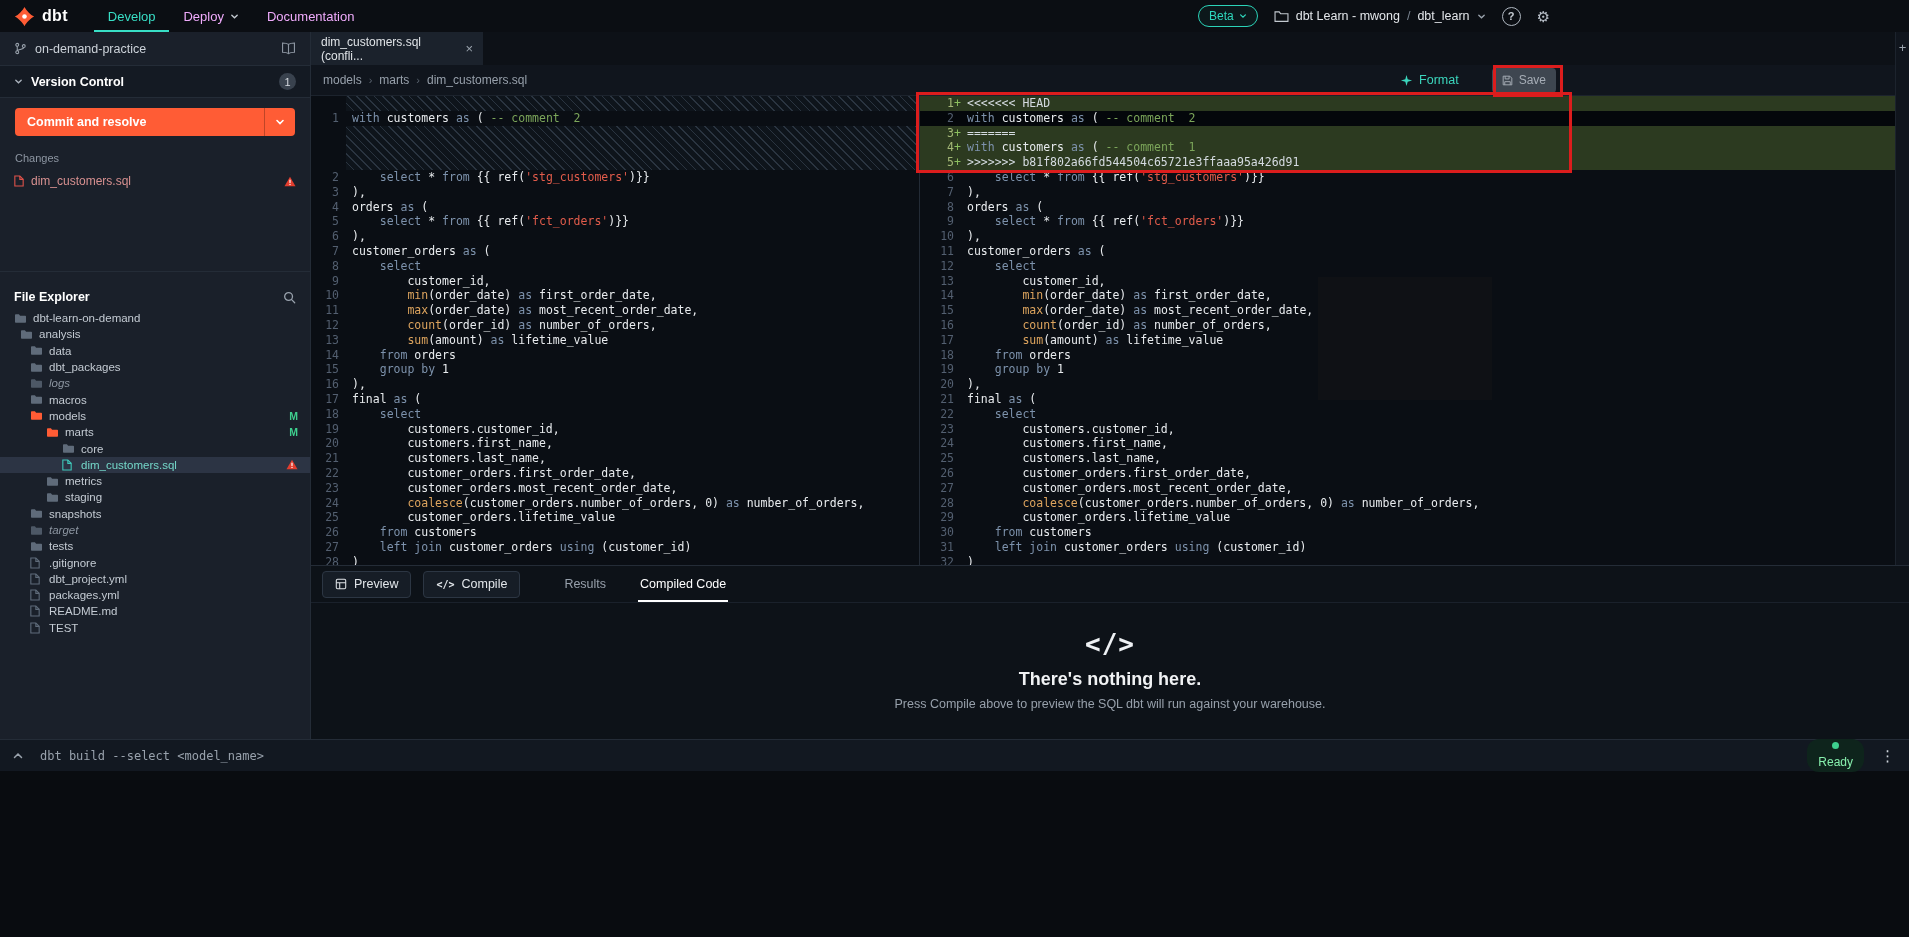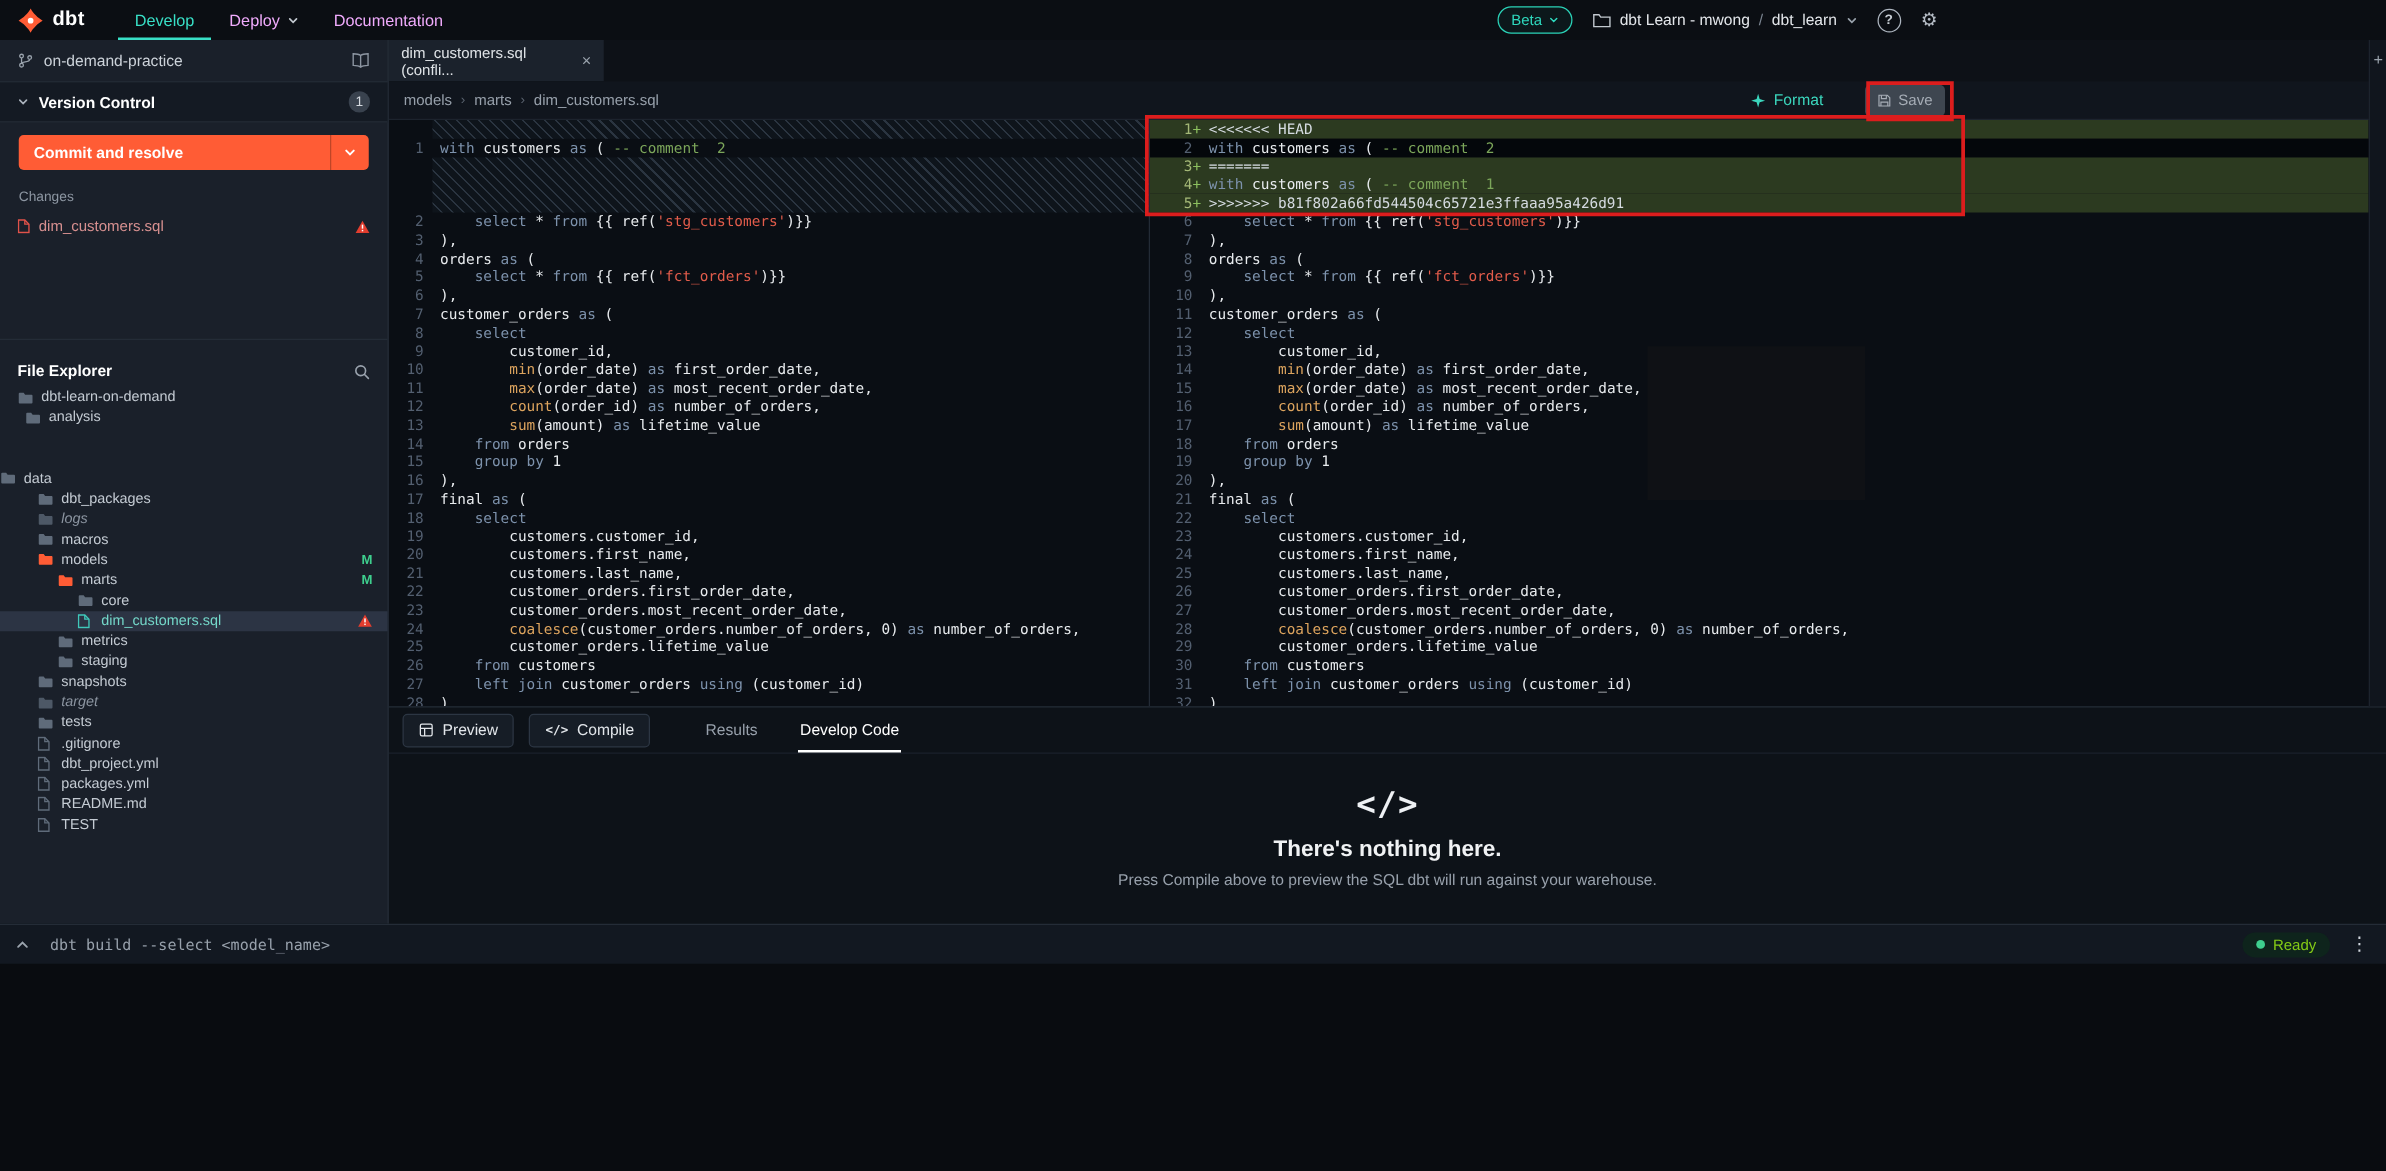--- a/index.html
+++ b/index.html
@@ -123,21 +123,21 @@
   .empty-sub{margin-top:7px;font-size:12.5px;color:#97a0ab;}
 
   
   .command-bar{position:absolute;left:0;top:739px;width:1909px;height:32px;background:#121821;
                border-top:1px solid #242c37;box-sizing:border-box;display:flex;align-items:center;
                padding:0 12px;z-index:25;}
   .cmd-caret{color:#9aa3ad;display:flex;cursor:pointer;margin-right:14px;}
   .cmd-input{background:transparent;border:none;outline:none;color:#98a1ac;
              font-family:"DejaVu Sans Mono",monospace;font-size:12px;width:700px;}
   .ready-pill{margin-left:auto;display:flex;align-items:center;gap:6px;background:#0e241c;border-radius:12px;
-              padding:3px 11px;color:#84cc16;font-size:12px;}
+              padding:3px 11px;color:#86efac;font-size:12px;flex-direction:column;}
   .ready-dot{width:7px;height:7px;border-radius:50%;background:#3ecf8e;}
   .kebab{color:#cfd5dc;font-size:15px;margin-left:16px;margin-right:2px;cursor:pointer;line-height:1;}
 
   .below-fill{position:absolute;left:0;top:771px;width:1909px;height:166px;background:#090c10;}
 
   
   .ann{position:absolute;border:3px solid #dc1d1d;z-index:60;pointer-events:none;box-sizing:border-box;}
   .ann-save{left:1493px;top:65px;width:70px;height:32px;}
   .ann-conflict{left:916px;top:92px;width:656px;height:81px;}
   .shade{position:absolute;left:1318px;top:277px;width:174px;height:123px;background:rgba(16,18,22,.88);z-index:8;}
@@ -277,21 +277,21 @@
             <span class="t-lb">dbt-learn-on-demand</span>
           </div>
           <div class="tree-row" style="padding-left: 20px;">
             <span class="t-ic">
               <svg width="13" height="11" viewBox="0 0 16 14">
                 <path d="M1 2.5 a1 1 0 0 1 1-1 h4 l1.5 2 H14 a1 1 0 0 1 1 1 v7 a1 1 0 0 1 -1 1 H2 a1 1 0 0 1 -1 -1 z" fill="currentColor"></path>
               </svg>
             </span>
             <span class="t-lb">analysis</span>
           </div>
-          <div class="tree-row" style=" margin-top: 32px;">
+          <div class="tree-row" style="padding-left: 30px;">
             <span class="t-ic">
               <svg width="13" height="11" viewBox="0 0 16 14">
                 <path d="M1 2.5 a1 1 0 0 1 1-1 h4 l1.5 2 H14 a1 1 0 0 1 1 1 v7 a1 1 0 0 1 -1 1 H2 a1 1 0 0 1 -1 -1 z" fill="currentColor"></path>
               </svg>
             </span>
             <span class="t-lb">data</span>
           </div>
           <div class="tree-row" style="padding-left: 30px;">
             <span class="t-ic">
               <svg width="13" height="11" viewBox="0 0 16 14">
@@ -557,21 +557,21 @@
           <span>Preview</span>
         </button>
         <button class="pbtn">
           <span class="code-ic">&lt;/&gt;</span>
           <span>Compile</span>
         </button>
         <div class="panel-tab">
           <span>Results</span>
         </div>
         <div class="panel-tab active">
-          <span>Develop Code</span>
+          <span>Compiled Code</span>
         </div>
       </div>
       <div class="empty">
         <div class="empty-icon">&lt;/&gt;</div>
         <div class="empty-title">There's nothing here.</div>
         <div class="empty-sub">Press Compile above to preview the SQL dbt will run against your warehouse.</div>
       </div>
     </div>
   </main>
 

